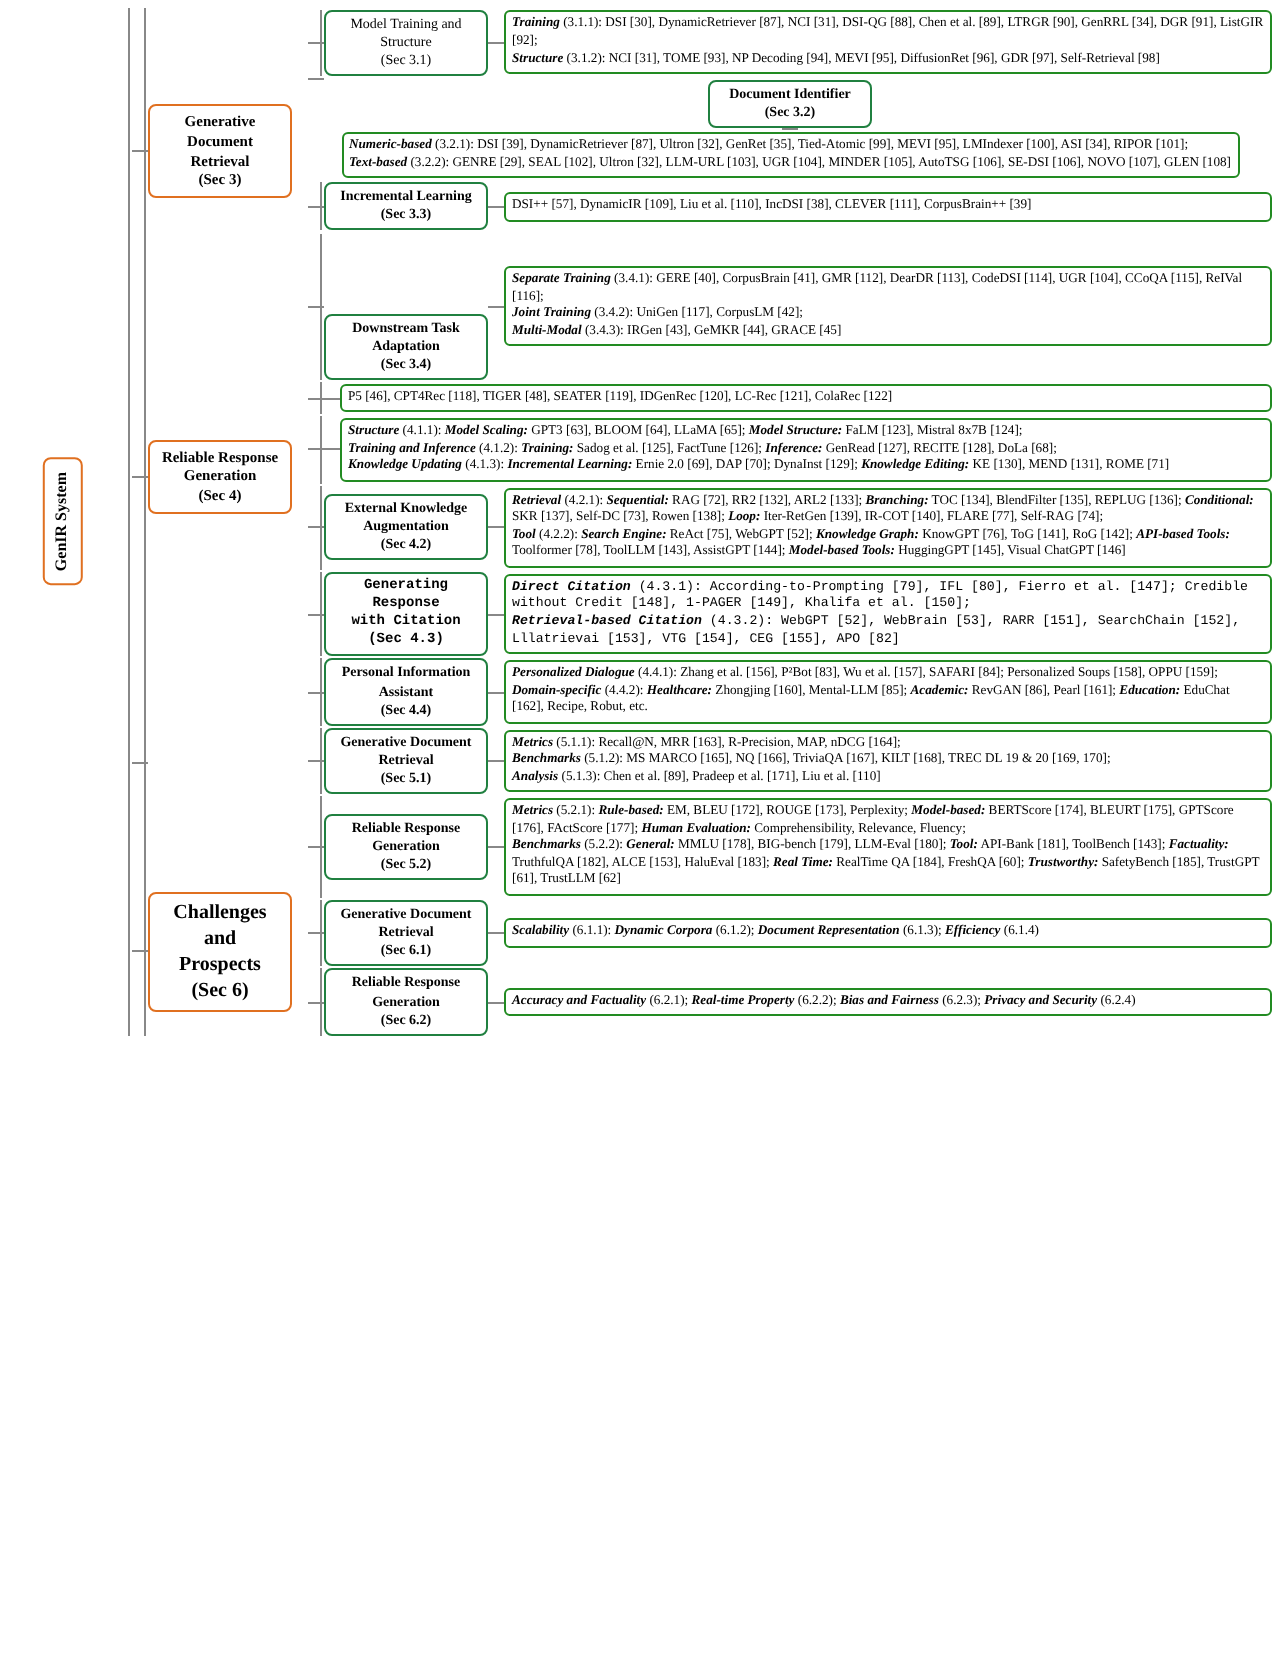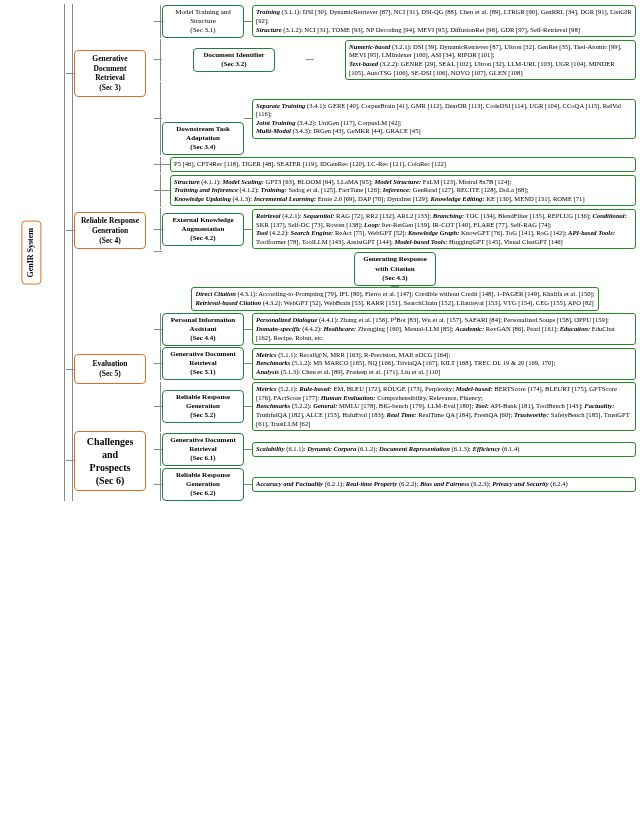--- a/index.html
+++ b/index.html
@@ -107,23 +107,20 @@
         <div class="box box-orange" style="font-size:7.5px; font-weight:bold; width:100%; min-height:36px; padding:3px 4px; text-align:center; line-height:1.3;">Reliable Response<br>Generation<br>(Sec 4)</div>
       </div>
     </div>
 
     <div style="display:flex; flex-direction:row; flex:1.6; align-items:stretch;">
       <div style="display:flex; flex-direction:column; width:8px; flex-shrink:0; align-items:center;">
         <div style="border-left:1.2px solid #888; flex:1; width:0; margin-left:4px;"></div>
         <div style="border-top:1.2px solid #888; width:8px; height:0; flex-shrink:0;"></div>
         <div style="border-left:1.2px solid #888; flex:1; width:0; margin-left:4px;"></div>
       </div>
-      <div style="flex:1; display:flex; align-items:center; padding:1px 0;">
-        <div class="box box-orange" style="font-size:7.5px; font-weight:bold; width:100%; min-height:30px; padding:3px 4px; text-align:center; line-height:1.3;">Evaluation<br>(Sec 5)</div>
-      </div>
     </div>
 
     <div style="display:flex; flex-direction:row; flex:1.3; align-items:stretch;">
       <div style="display:flex; flex-direction:column; width:8px; flex-shrink:0; align-items:center;">
         <div style="border-left:1.2px solid #888; flex:1; width:0; margin-left:4px;"></div>
         <div style="border-top:1.2px solid #888; width:8px; height:0; flex-shrink:0;"></div>
         <div style="border-left:1.2px solid #888; flex:1; width:0; margin-left:4px;"></div>
       </div>
       <div style="flex:1; display:flex; align-items:center; padding:1px 0;">
         <div class="box box-orange" style="font-size:10px; font-weight:bold; width:100%; min-height:30px; padding:3px 4px; text-align:center; line-height:1.3;">Challenges and<br>Prospects<br>(Sec 6)</div>
@@ -140,31 +137,41 @@
       <div style="display:flex;flex-direction:column;width:8px;flex-shrink:0;align-items:center;align-self:stretch;">
         <div style="border-left:1.2px solid #888;flex:1;width:0;margin-left:4px;"></div>
         <div style="border-top:1.2px solid #888;width:8px;height:0;flex-shrink:0;"></div>
         <div style="border-left:1.2px solid #888;flex:1;width:0;margin-left:4px;"></div>
       </div>
       <div class="box box-green" style="width:82px;flex-shrink:0;font-size:7px;font-weight:normal;padding:2px 3px;line-height:1.3;text-align:center;">Model Training and<br>Structure<br>(Sec 3.1)</div>
       <div style="border-top:1.2px solid #888;width:8px;flex-shrink:0;"></div>
       <div class="content-cell"><em>Training</em> (3.1.1): DSI [30], DynamicRetriever [87], NCI [31], DSI-QG [88], Chen et al. [89], LTRGR [90], GenRRL [34], DGR [91], ListGIR [92];<br><em>Structure</em> (3.1.2): NCI [31], TOME [93], NP Decoding [94], MEVI [95], DiffusionRet [96], GDR [97], Self-Retrieval [98]</div>
     </div>
 
-    <div style="display:flex; align-items:center; margin:0.6px 0;gap:31px;">
+    <div style="display:flex; flex-direction:column; align-items:center; margin:0.6px 0;">
       <div style="display:flex;flex-direction:column;width:8px;flex-shrink:0;align-items:center;align-self:stretch;">
         <div style="border-left:1.2px solid #888;flex:1;width:0;margin-left:4px;"></div>
         <div style="border-top:1.2px solid #888;width:8px;height:0;flex-shrink:0;"></div>
         <div style="border-left:1.2px solid #888;flex:1;width:0;margin-left:4px;"></div>
       </div>
       <div class="box box-green" style="width:82px;flex-shrink:0;font-size:7px;font-weight:bold;padding:2px 3px;line-height:1.3;text-align:center;">Document Identifier<br>(Sec 3.2)</div>
       <div style="border-top:1.2px solid #888;width:8px;flex-shrink:0;"></div>
       <div class="content-cell"><em>Numeric-based</em> (3.2.1): DSI [39], DynamicRetriever [87], Ultron [32], GenRet [35], Tied-Atomic [99], MEVI [95], LMIndexer [100], ASI [34], RIPOR [101];<br><em>Text-based</em> (3.2.2): GENRE [29], SEAL [102], Ultron [32], LLM-URL [103], UGR [104], MINDER [105], AutoTSG [106], SE-DSI [106], NOVO [107], GLEN [108]</div>
     </div>
 
+    <div style="display:flex; flex-direction:row; align-items:center; margin:0.6px 0;">
+      <div style="display:flex;flex-direction:column;width:8px;flex-shrink:0;align-items:center;align-self:stretch;">
+        <div style="border-left:1.2px solid #888;flex:1;width:0;margin-left:4px;"></div>
+        <div style="border-top:1.2px solid #888;width:8px;height:0;flex-shrink:0;"></div>
+        <div style="border-left:1.2px solid #888;flex:1;width:0;margin-left:4px;"></div>
+      </div>
+      <div class="box box-green" style="width:82px;flex-shrink:0;font-size:7px;font-weight:bold;padding:2px 3px;line-height:1.3;text-align:center;">Incremental Learning<br>(Sec 3.3)</div>
+      <div style="border-top:1.2px solid #888;width:8px;flex-shrink:0;"></div>
+      <div class="content-cell">DSI++ [57], DynamicIR [109], Liu et al. [110], IncDSI [38], CLEVER [111], CorpusBrain++ [39]</div>
+    </div>
 
     <div style="display:flex; flex-direction:row; align-items:center; margin:0.6px 0;">
       <div style="display:flex;flex-direction:column;width:8px;flex-shrink:0;align-items:center;align-self:stretch;">
         <div style="border-left:1.2px solid #888;flex:1;width:0;margin-left:4px;"></div>
         <div style="border-top:1.2px solid #888;width:8px;height:0;flex-shrink:0;"></div>
         <div style="border-left:1.2px solid #888;flex:1;width:0;margin-left:4px;"></div>
       </div>
       <div class="box box-green" style="width:82px;flex-shrink:0;font-size:7px;font-weight:bold;padding:2px 3px;line-height:1.3;text-align:center;margin-top:40px;">Downstream Task<br>Adaptation<br>(Sec 3.4)</div>
       <div style="border-top:1.2px solid #888;width:8px;flex-shrink:0;"></div>
       <div class="content-cell"><em>Separate Training</em> (3.4.1): GERE [40], CorpusBrain [41], GMR [112], DearDR [113], CodeDSI [114], UGR [104], CCoQA [115], ReIVal [116];<br><em>Joint Training</em> (3.4.2): UniGen [117], CorpusLM [42];<br><em>Multi-Modal</em> (3.4.3): IRGen [43], GeMKR [44], GRACE [45]</div>
@@ -194,21 +201,21 @@
       <div style="display:flex;flex-direction:column;width:8px;flex-shrink:0;align-items:center;align-self:stretch;">
         <div style="border-left:1.2px solid #888;flex:1;width:0;margin-left:4px;"></div>
         <div style="border-top:1.2px solid #888;width:8px;height:0;flex-shrink:0;"></div>
         <div style="border-left:1.2px solid #888;flex:1;width:0;margin-left:4px;"></div>
       </div>
       <div class="box box-green" style="width:82px;flex-shrink:0;font-size:7px;font-weight:bold;padding:2px 3px;line-height:1.3;text-align:center;">External Knowledge<br>Augmentation<br>(Sec 4.2)</div>
       <div style="border-top:1.2px solid #888;width:8px;flex-shrink:0;"></div>
       <div class="content-cell"><em>Retrieval</em> (4.2.1): <em>Sequential:</em> RAG [72], RR2 [132], ARL2 [133]; <em>Branching:</em> TOC [134], BlendFilter [135], REPLUG [136]; <em>Conditional:</em> SKR [137], Self-DC [73], Rowen [138]; <em>Loop:</em> Iter-RetGen [139], IR-COT [140], FLARE [77], Self-RAG [74];<br><em>Tool</em> (4.2.2): <em>Search Engine:</em> ReAct [75], WebGPT [52]; <em>Knowledge Graph:</em> KnowGPT [76], ToG [141], RoG [142]; <em>API-based Tools:</em> Toolformer [78], ToolLLM [143], AssistGPT [144]; <em>Model-based Tools:</em> HuggingGPT [145], Visual ChatGPT [146]</div>
     </div>
 
-    <div style="display:flex; flex-direction:column; align-items:center; margin:0.6px 0;">
+    <div style="display:flex; flex-direction:row; align-items:center; margin:0.6px 0;font-family:Liberation Mono, monospace;">
       <div style="display:flex;flex-direction:column;width:8px;flex-shrink:0;align-items:center;align-self:stretch;">
         <div style="border-left:1.2px solid #888;flex:1;width:0;margin-left:4px;"></div>
         <div style="border-top:1.2px solid #888;width:8px;height:0;flex-shrink:0;"></div>
         <div style="border-left:1.2px solid #888;flex:1;width:0;margin-left:4px;"></div>
       </div>
       <div class="box box-green" style="width:82px;flex-shrink:0;font-size:7px;font-weight:bold;padding:2px 3px;line-height:1.3;text-align:center;">Generating Response<br>with Citation<br>(Sec 4.3)</div>
       <div style="border-top:1.2px solid #888;width:8px;flex-shrink:0;"></div>
       <div class="content-cell"><em>Direct Citation</em> (4.3.1): According-to-Prompting [79], IFL [80], Fierro et al. [147]; Credible without Credit [148], 1-PAGER [149], Khalifa et al. [150];<br><em>Retrieval-based Citation</em> (4.3.2): WebGPT [52], WebBrain [53], RARR [151], SearchChain [152], Lllatrievai [153], VTG [154], CEG [155], APO [82]</div>
     </div>
 

